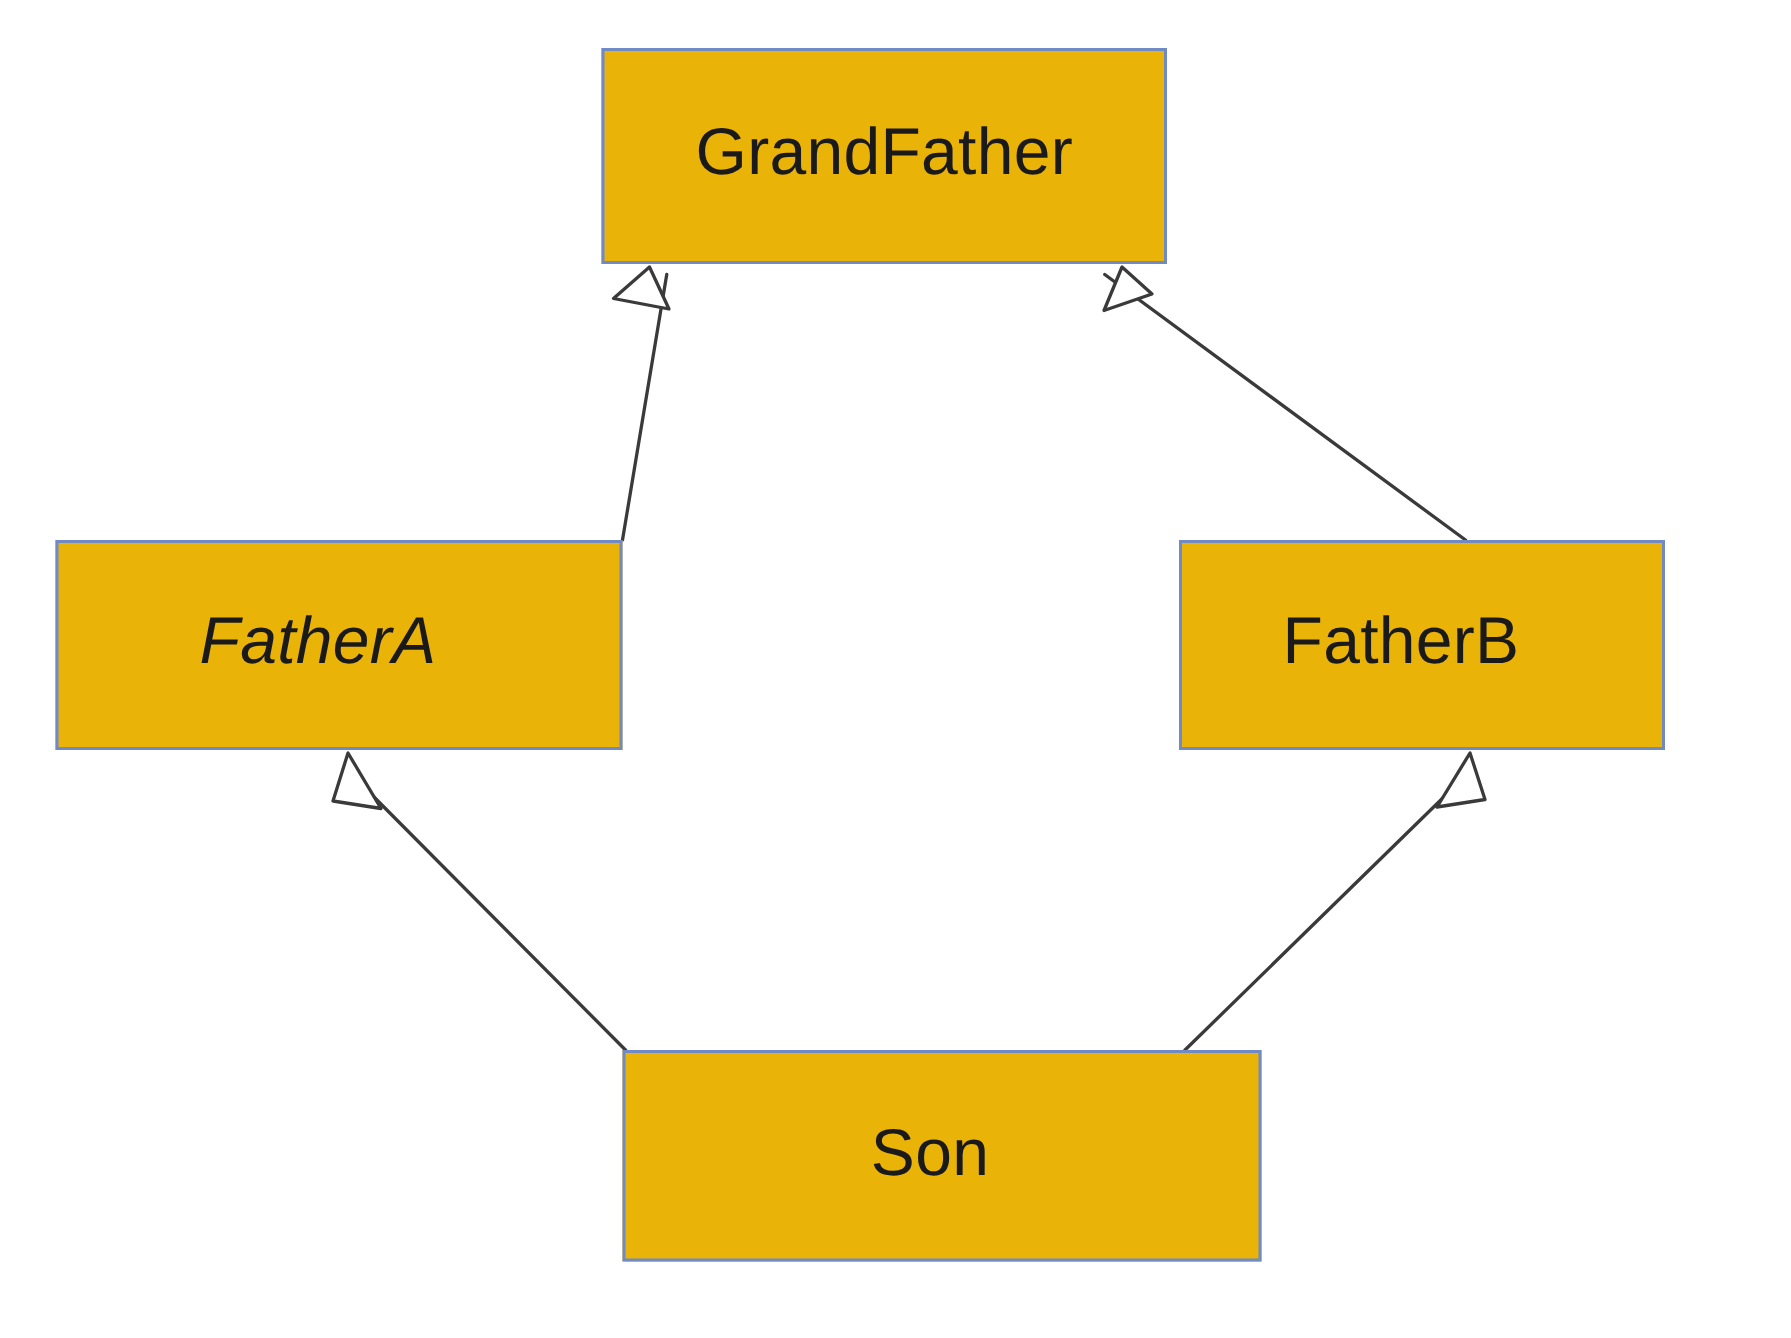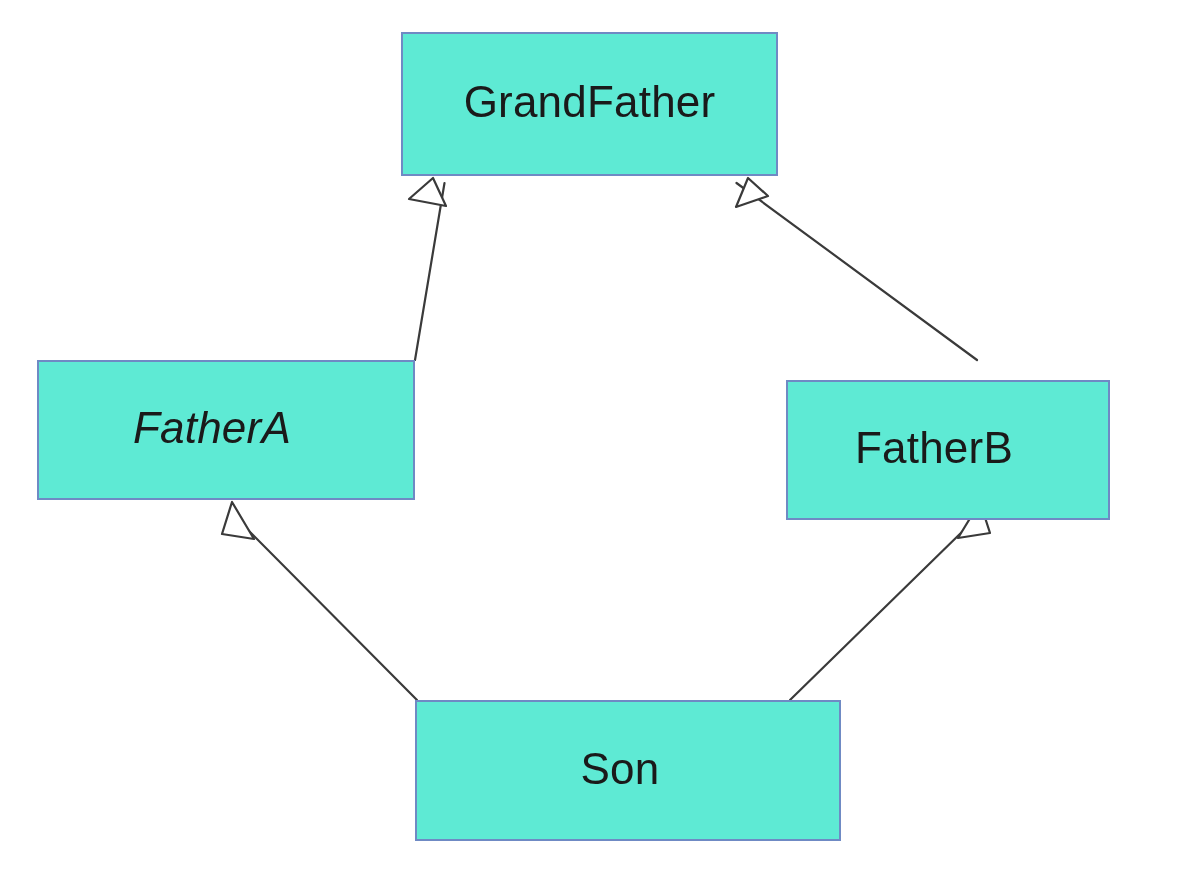--- a/index.html
+++ b/index.html
@@ -22,40 +22,40 @@
     position: absolute;
     left: 0;
     top: 0;
     width: 1194px;
     height: 892px;
     pointer-events: none;
   }
   .uml-class {
     position: absolute;
     box-sizing: border-box;
-    background: #5eead4;
+    background: #eab308;
     border: 2px solid #6f8ac4;
     display: flex;
     align-items: center;
     justify-content: center;
     z-index: 2;
   }
   .uml-class .class-name {
     font-family: "Liberation Sans", sans-serif;
     font-size: 44px;
     line-height: 1;
     color: #1a1a1a;
     letter-spacing: 0.2px;
     white-space: nowrap;
     user-select: none;
   }
   
   #box-grandfather { left: 401px; top: 32px;  width: 377px; height: 144px; }
   #box-fathera     { left: 37px;  top: 360px; width: 378px; height: 140px; }
-  #box-fatherb     { left: 786px; top: 360px; width: 324px; height: 140px; margin-top: 20px; }
+  #box-fatherb     { left: 786px; top: 360px; width: 324px; height: 140px; }
   #box-son         { left: 415px; top: 700px; width: 426px; height: 141px; }
 
   
   #box-grandfather .class-name { transform: translateY(-2px); }
   #box-fathera     .class-name { transform: translateY(-2px) translateX(-14px); font-style: italic; }
   #box-fatherb     .class-name { transform: translateY(-2px) translateX(-14px); }
   #box-son         .class-name { transform: translateY(-2px) translateX(-8px); }
 </style>
 </head>
 <body>

